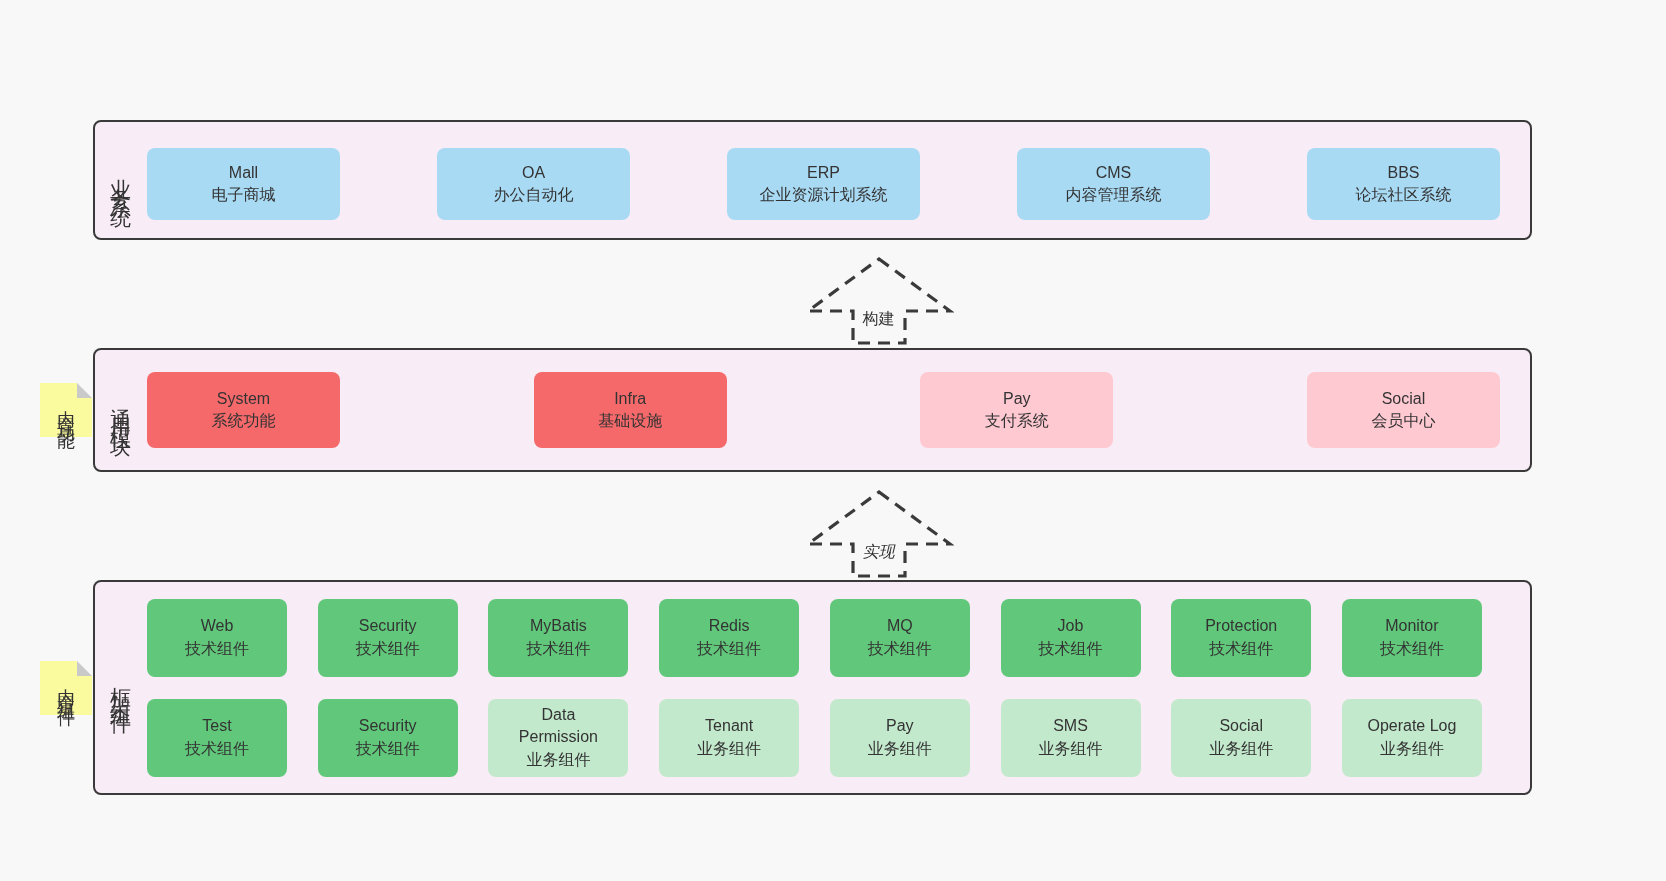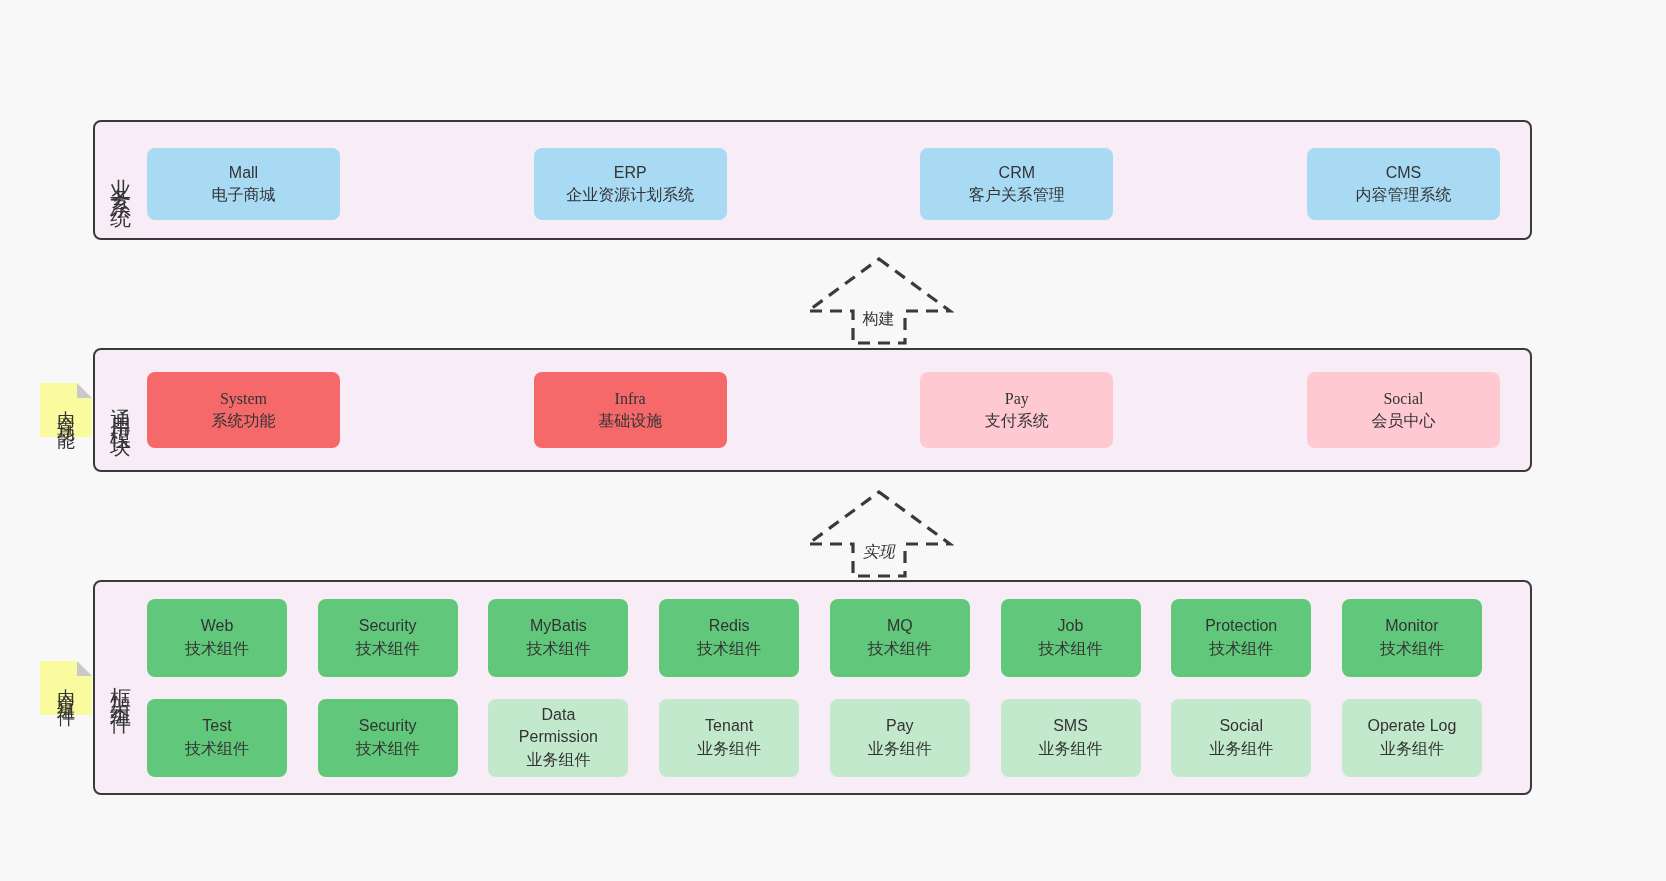--- a/index.html
+++ b/index.html
@@ -37,21 +37,21 @@
   .rows .items{padding-right:18px;}
   .box{
     border-radius:8px; display:flex; flex-direction:column;
     justify-content:center; align-items:center; text-align:center;
     color:var(--text); font-size:16px; line-height:1.4;
   }
   .box-title{white-space:pre-line;}
   .size-wide{width:193px;}
   .size-narrow{width:140px; height:78px;}
   #section-business .box{height:72px;}
-  #section-modules .box{height:76px;font-family:Liberation Serif, serif;}
+  #section-modules .box{height:76px;}
   .variant-blue{background:var(--blue);margin-top:8px;}
   .variant-red{background:var(--red);}
   .variant-pink{background:var(--pink);}
   .variant-green{background:var(--green);}
   .variant-green-light{background:var(--green-light);}
   #section-business{top:120px; height:120px;}
   #section-modules{top:348px; height:124px;}
   #section-components{top:580px; height:215px;}
   .sticky{
     position:absolute; left:-55px; top:50%; transform:translateY(-50%);
@@ -82,30 +82,34 @@
 <body>
 
 <section class="panel" id="section-business">
   <div class="v-label">业务系统</div>
   <div class="items">
       <div class="box size-wide variant-blue">
         <div class="box-title">Mall</div>
         <div class="box-sub">电子商城</div>
       </div>
       <div class="box size-wide variant-blue">
+        <div class="box-title">OA</div>
+        <div class="box-sub">办公自动化</div>
+      </div>
+      <div class="box size-wide variant-blue">
         <div class="box-title">ERP</div>
         <div class="box-sub">企业资源计划系统</div>
       </div>
       <div class="box size-wide variant-blue">
-        <div class="box-title">CRM</div>
-        <div class="box-sub">客户关系管理</div>
-      </div>
-      <div class="box size-wide variant-blue">
         <div class="box-title">CMS</div>
         <div class="box-sub">内容管理系统</div>
+      </div>
+      <div class="box size-wide variant-blue">
+        <div class="box-title">BBS</div>
+        <div class="box-sub">论坛社区系统</div>
       </div>
     </div>
 </section>
 
 <div class="arrow-zone" id="arrow-build">
   <div class="arrow">
     <svg width="150" height="90" viewBox="0 0 150 90">
       <polygon points="75,3 146,55 101,55 101,87 49,87 49,55 4,55" fill="none" stroke="#3a3a3a" stroke-width="3.2" stroke-dasharray="12 8"></polygon>
     </svg>
     <span class="arrow-label">构建</span>

